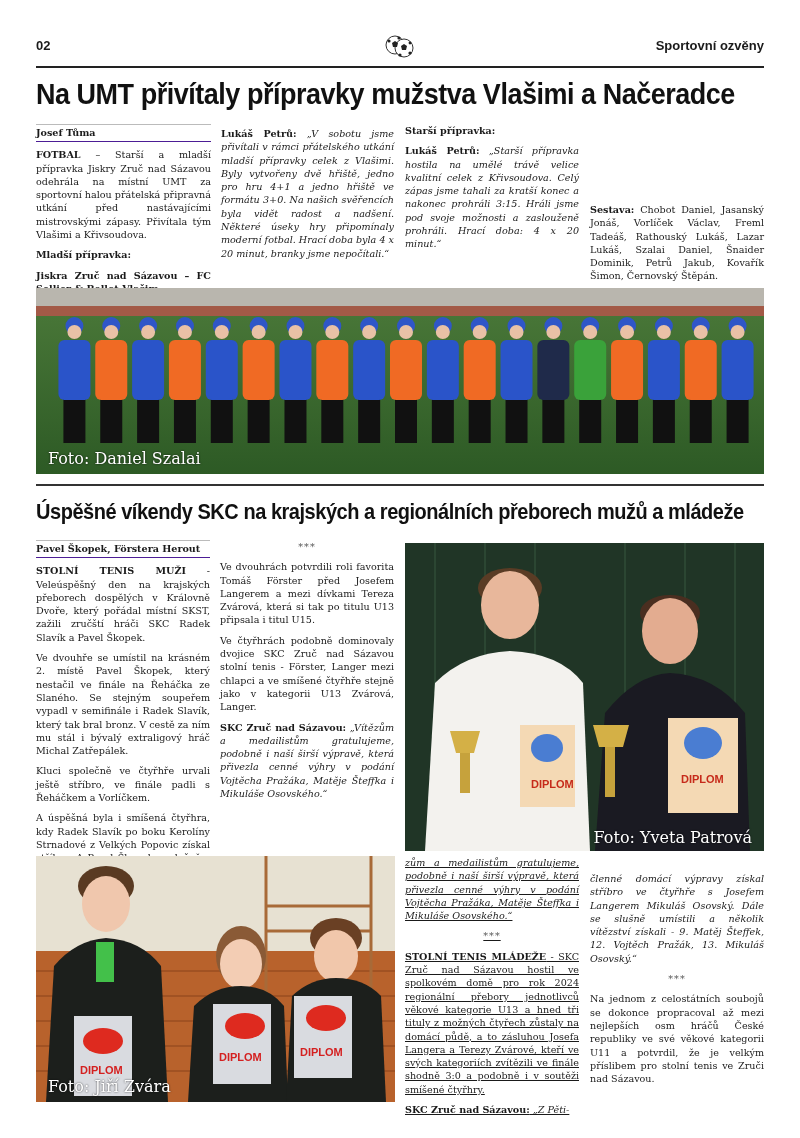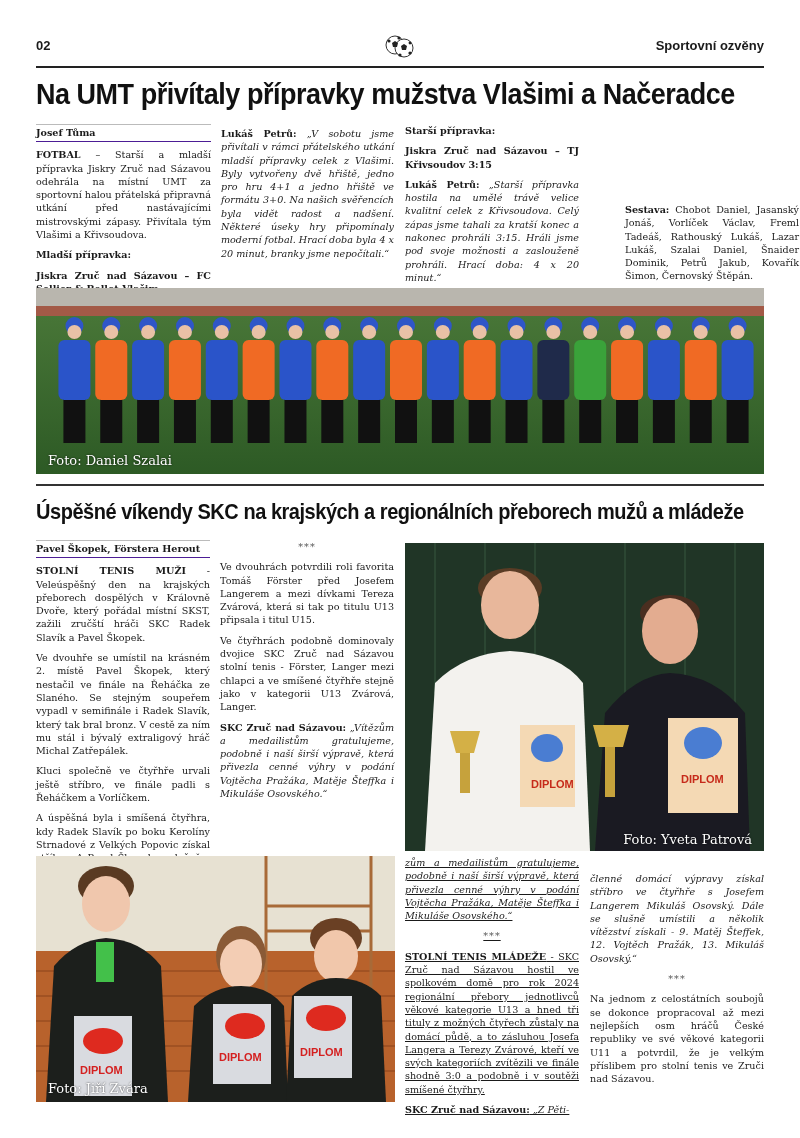--- a/index.html
+++ b/index.html
@@ -12,21 +12,21 @@
   .headline { font-family:"Liberation Sans", sans-serif; font-weight:bold; color:#111; letter-spacing:-0.5px; white-space:nowrap; }
   .h1 { left:36px; top:78px; font-size:29px; transform:scaleX(0.93); transform-origin:left top; }
   .h2 { left:36px; top:500px; font-size:21.5px; transform:scaleX(0.93); transform-origin:left top; }
   .col { position:absolute; font-size:9.6px; line-height:13.3px; text-align:justify; hyphens:auto; }
   .col p { margin:0 0 7px 0; }
   .byline { font-weight:bold; border-bottom:1px solid #4c1d95; border-top:1px solid #bbb; padding:1px 0 2px 0; margin-bottom:6px !important; }
   .b { font-weight:bold; }
   .i { font-style:italic; }
   .stars { text-align:center !important; color:#555; letter-spacing:1px; }
   .photo { position:absolute; overflow:hidden; }
-  .photo-caption { position:absolute; color:#fff; font-family:"DejaVu Serif", serif; font-size:13px; text-shadow:0 0 2px rgba(0,0,0,0.8); }
+  .photo-caption { position:absolute; color:#fff; font-family:"DejaVu Serif", serif; font-size:16px; text-shadow:0 0 2px rgba(0,0,0,0.8); }
   .section-rule { left:36px; top:484px; width:728px; height:2px; background:#333; }
 </style>
 </head>
 <body>
 
 <div class="abs hdr-page">02</div>
 <div class="abs hdr-logo">
   <svg width="32" height="28" viewBox="0 0 32 28">
     <circle cx="12" cy="13" r="9" fill="#fff" stroke="#333" stroke-width="1"></circle>
     <circle cx="21" cy="16" r="9" fill="#fff" stroke="#333" stroke-width="1"></circle>
@@ -50,27 +50,26 @@
   <p class="b">Mladší přípravka:</p>
   <p class="b">Jiskra Zruč nad Sázavou – FC Sellier &amp; Bellot Vlašim</p>
 </div>
 
 <div class="col" style="left:221px; top:112px; width:173px;margin-top:15px;">
   <p><span class="b">Lukáš Petrů:</span><span class="i"> „V sobotu jsme přivítali v rámci přátelského utkání mladší přípravky celek z Vlašimi. Byly vytvořeny dvě hřiště, jedno pro hru 4+1 a jedno hřiště ve formátu 3+0. Na našich svěřencích byla vidět radost a nadšení. Některé úseky hry připomínaly moderní fotbal. Hrací doba byla 4 x 20 minut, branky jsme nepočítali.“</span></p>
 </div>
 
 <div class="col" style="left:405px; top:124px; width:174px;">
   <p class="b">Starší přípravka:</p>
-  <p class="b">Jiskra Zruč nad Sázavou – TJ Křivsoudov 3:15</p>
   <p><span class="b">Lukáš Petrů:</span><span class="i"> „Starší přípravka hostila na umělé trávě velice kvalitní celek z Křivsoudova. Celý zápas jsme tahali za kratší konec a nakonec prohráli 3:15. Hráli jsme pod svoje možnosti a zaslouženě prohráli. Hrací doba: 4 x 20 minut.“</span></p>
 </div>
 
 <div class="col" style="left:590px; top:124px; width:174px; top:-999px;"></div>
 
-<div class="col" style="left:625px; top:203px; width:174px;">
+<div class="col" style="left:590px; top:203px; width:174px;">
   <p><span class="b">Sestava:</span><span> Chobot Daniel, Jasanský Jonáš, Vorlíček Václav, Freml Tadeáš, Rathouský Lukáš, Lazar Lukáš, Szalai Daniel, Šnaider Dominik, Petrů Jakub, Kovařík Šimon, Černovský Štěpán.</span></p>
 </div>
 
 <div class="photo" style="left:36px; top:288px; width:728px; height:186px;">
   <svg width="728" height="186" viewBox="0 0 728 186">
     <defs>
       <linearGradient id="grass" x1="0" y1="0" x2="0" y2="1">
         <stop offset="0" stop-color="#4c7a3a"></stop>
           <stop offset="1" stop-color="#2d5a25"></stop>
       </linearGradient>

